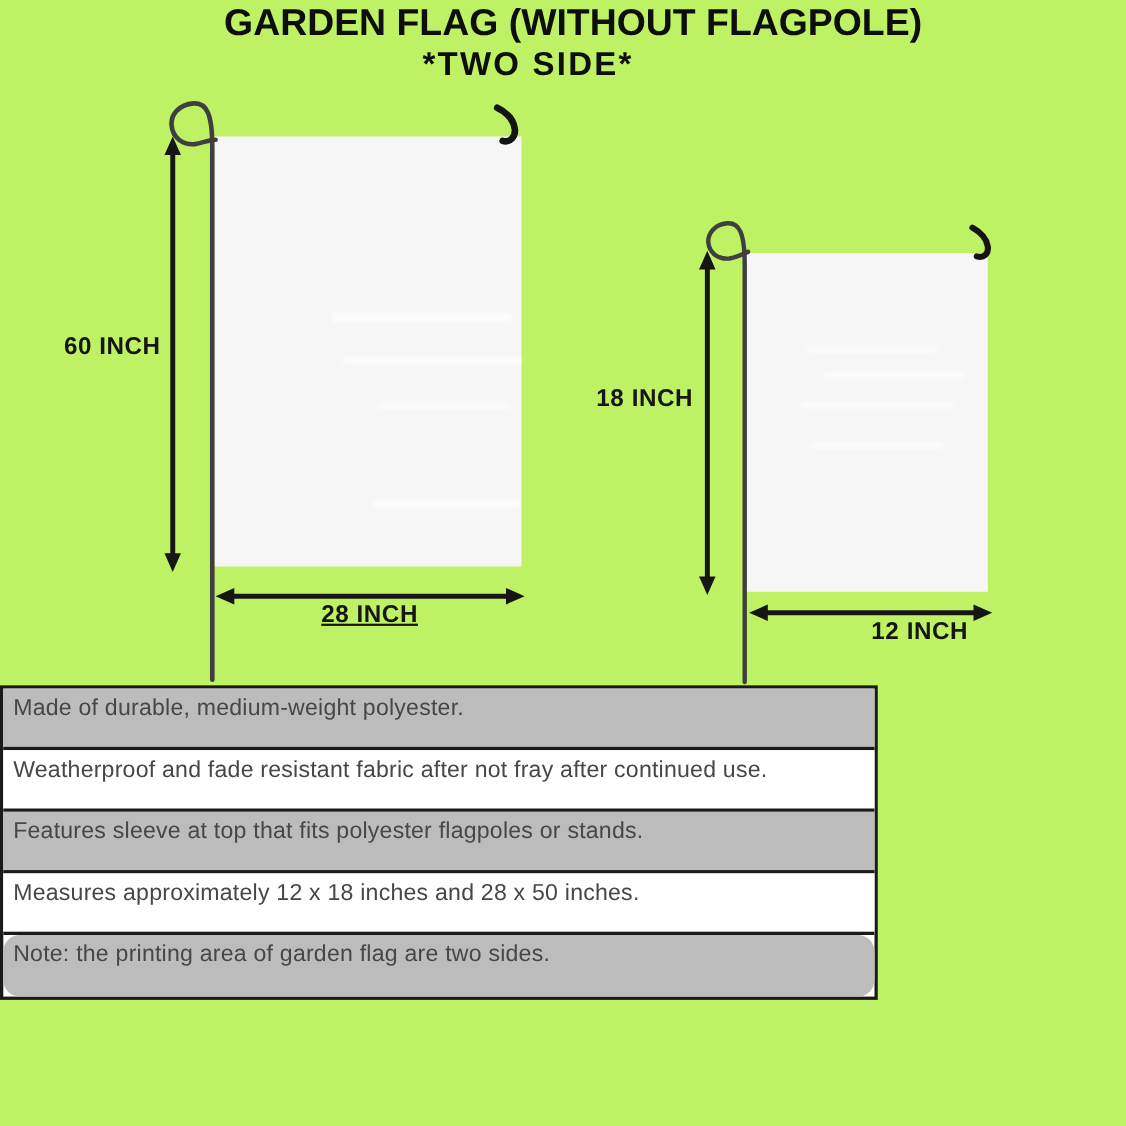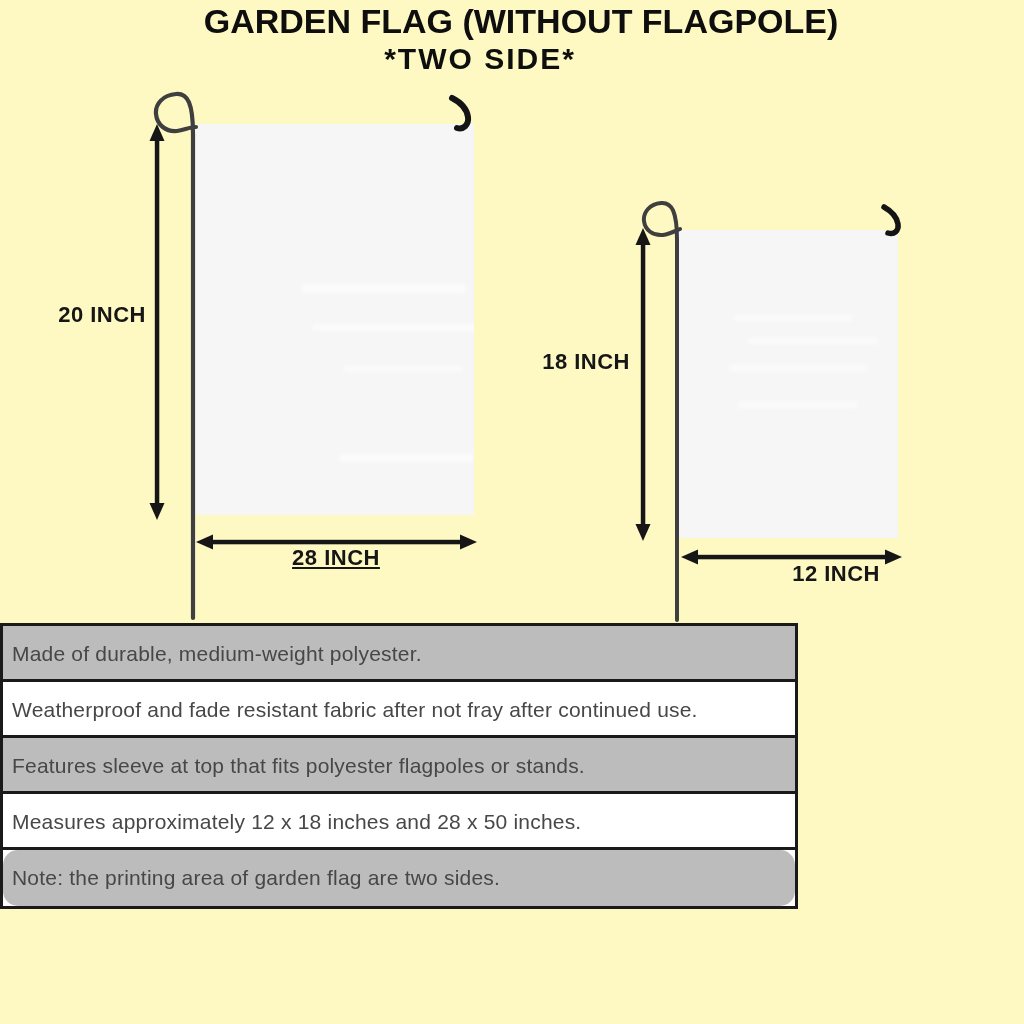--- a/index.html
+++ b/index.html
@@ -1,19 +1,19 @@
 <!DOCTYPE html>
 <html><head>
 <meta charset="utf-8">
 <style>
   html,body{margin:0;padding:0;background:#ffffff;}
   .stage{
     position:relative;
     width:1024px;height:1024px;
-    background:#fef9c3;
+    background:#bef264;
     font-family:"Liberation Sans", sans-serif;
     overflow:hidden;
   }
   
   .title-block{
     position:absolute;top:2px;left:0;width:1024px;
     text-align:center;color:#0e0e0e;
   }
   .title-line1{
     position:relative;left:9px;
@@ -50,21 +50,21 @@
   
   .features{
     position:absolute;left:0;top:623px;width:798px;z-index:2;
     box-sizing:border-box;
     border:3px solid #1a1a1a;
     background:#ffffff;
   }
   .feature-row{
     box-sizing:border-box;
     height:56px;
-    padding:16px 10px 0 9px;
+    padding:6px 10px 0 9px;
     font-size:21px;
     color:#474747;
     letter-spacing:0.2px;
     border-bottom:3px solid #1a1a1a;
     background:#ffffff;
   }
   .feature-row:last-child{border-bottom:none;border-radius:15px;}
   .feature-row:nth-child(odd){background:#bcbcbc;}
 </style>
 </head>
@@ -123,21 +123,21 @@
       <polygon points="643,541 635.5,524 650.5,524"></polygon>
     </g>
 
     <g fill="#161616" stroke="none">
       <rect x="696" y="554.8" width="191" height="4.5"></rect>
       <polygon points="681,557 698,549.5 698,564.5"></polygon>
       <polygon points="902,557 885,549.5 885,564.5"></polygon>
     </g>
   </svg>
 
-  <div class="dim-label h40">20 INCH</div>
+  <div class="dim-label h40">60 INCH</div>
   <div class="dim-label w28">28 INCH</div>
   <div class="dim-label h18">18 INCH</div>
   <div class="dim-label w12">12 INCH</div>
 
   <div class="features">
     <div class="feature-row">Made of durable, medium-weight polyester.</div>
     <div class="feature-row">Weatherproof and fade resistant fabric after not fray after continued use.</div>
     <div class="feature-row">Features sleeve at top that fits polyester flagpoles or stands.</div>
     <div class="feature-row">Measures approximately 12 x 18 inches and 28 x 50 inches.</div>
     <div class="feature-row">Note: the printing area of garden flag are two sides.</div>

